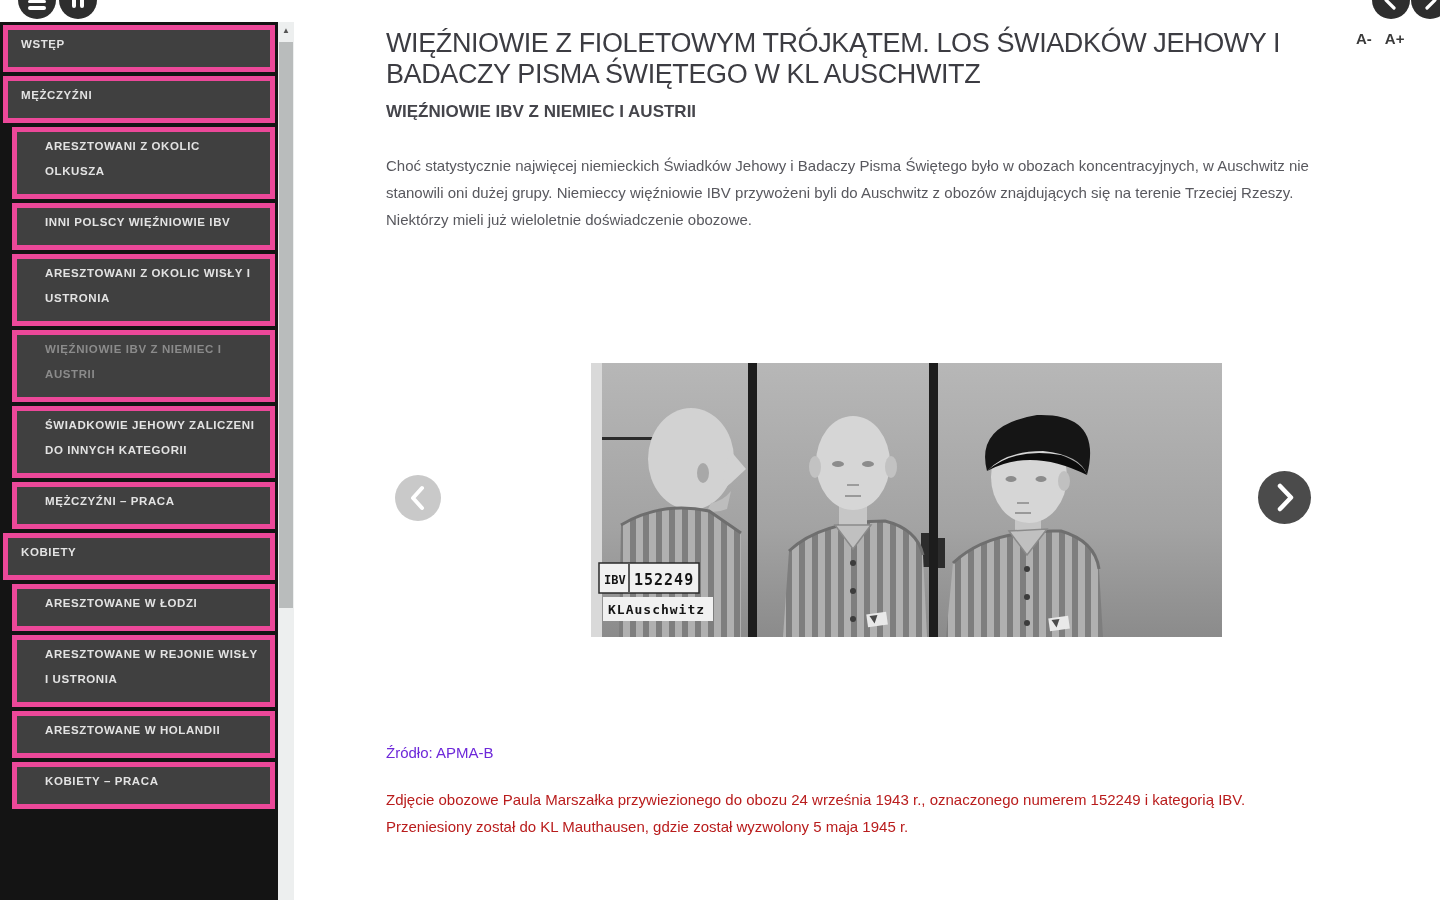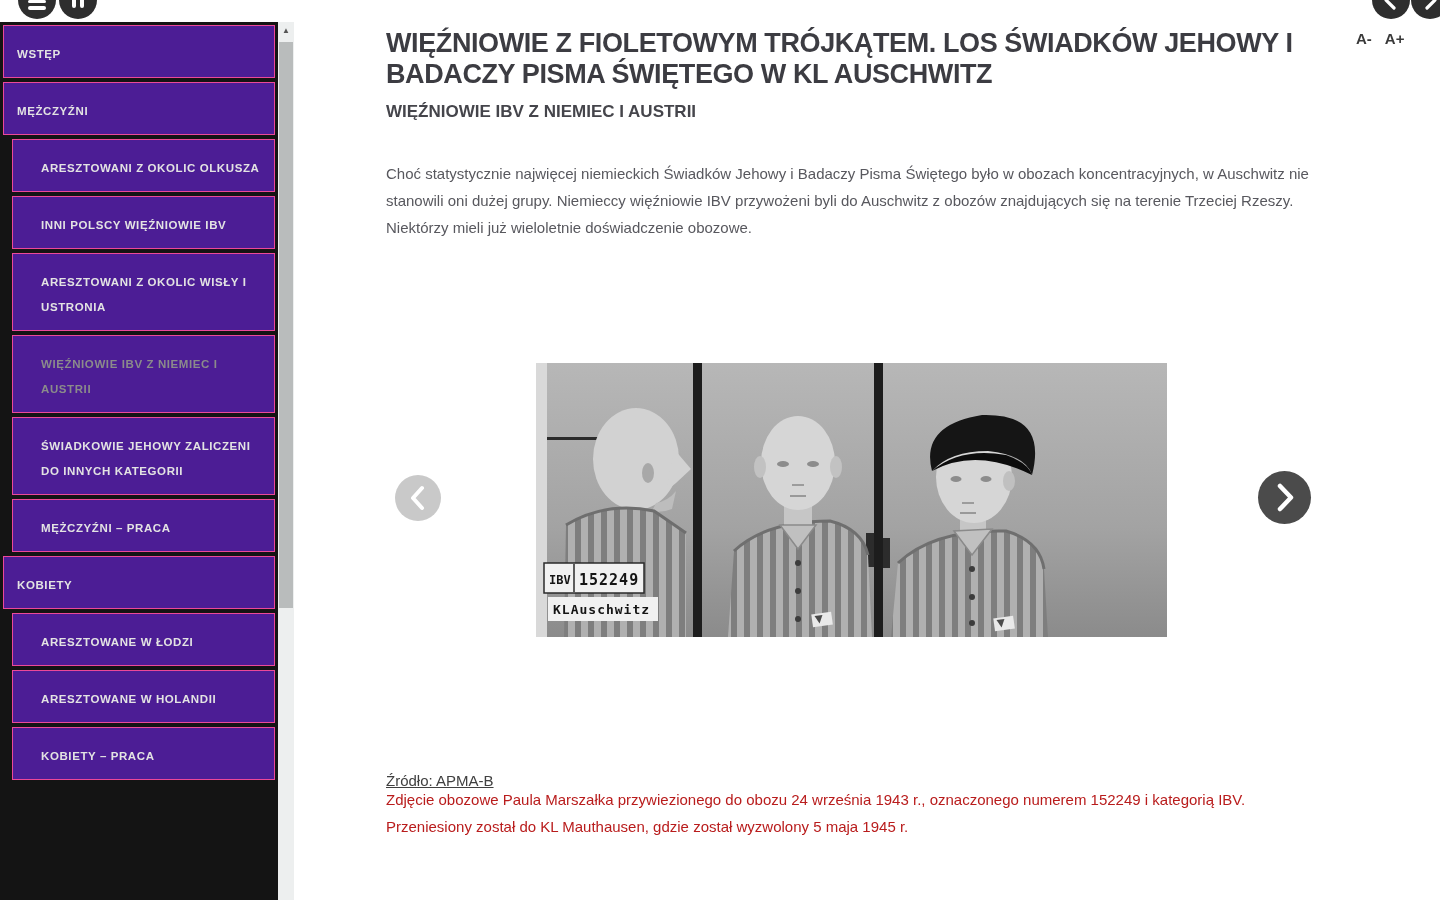--- a/index.html
+++ b/index.html
@@ -16,53 +16,53 @@
   #top-next  { left:1411px; top:-19px; }
   .bar { position:absolute; background:#fff; border-radius:2px; }
 
   .font-controls { position:absolute; left:1356px; top:30px; display:flex; gap:13px; }
   .font-controls button { background:none; border:none; font-family:"Liberation Sans",sans-serif;
                           font-size:15px; font-weight:bold; color:#3a3a3a; cursor:pointer; }
 
   
   .sidebar { position:absolute; left:0; top:22px; width:278px; height:878px;
              background:#141414; padding-top:3px; overflow:hidden; }
-  .nav-item { margin:0 3px 4px 3px; border:1px solid #ec4899; background:#4c1d95;
+  .nav-item { margin:0 3px 4px 3px; border:5px solid #ec4899; background:#404040;
               color:#e3e3e3; font-size:11.5px; font-weight:bold; letter-spacing:.6px;
-              line-height:25px; padding:16px 10px 10px 13px; cursor:pointer;
+              line-height:25px; padding:2px 10px 10px 13px; cursor:pointer;
               text-transform:uppercase; }
   .nav-item.lvl2 { padding-left:28px;margin-left:12px; }
   .nav-item.active { color:#8b8b8b; cursor:default; }
 
   
   .sb-track { position:absolute; left:278px; top:22px; width:16px; height:878px;
               background:#edefef; }
   .sb-up { position:absolute; left:0; top:2px; width:16px; height:14px; border:none;
            background:none; color:#555; font-size:8px; line-height:14px; text-align:center;
            padding:0; cursor:pointer; }
   .sb-thumb { position:absolute; left:1px; top:20px; width:14px; height:566px;
               background:#b9bcbc; cursor:grab; }
 
   
   .page-title { position:absolute; left:386px; top:28px; width:950px;
-                font-size:27px; line-height:31px; font-weight:700; letter-spacing:-0.4px;
+                font-size:27px; line-height:31px; font-weight:400; letter-spacing:-0.4px;
                 color:#3c3c42; }
   .page-subtitle { position:absolute; left:386px; top:102px; width:950px;
                    font-size:17px; font-weight:bold; color:#45454b; }
   .lead-paragraph { position:absolute; left:386px; top:152px; width:940px;
-                    font-size:15px; line-height:27px; color:#58585e;margin-top:8px; }
-
-  
-  .photo-wrap { position:absolute; left:536px; top:363px; width:686px; height:274px; }
+                    font-size:15px; line-height:27px; color:#58585e; }
+
+  
+  .photo-wrap { position:absolute; left:536px; top:363px; width:686px; height:274px;text-align:right; }
   .carousel-btn { position:absolute; border:none; border-radius:50%; cursor:pointer; padding:0; }
   #carousel-prev { left:395px; top:475px; width:46px; height:46px; background:#c9c9c9; }
   #carousel-next { left:1258px; top:471px; width:53px; height:53px; background:#4b4b4b; }
   .carousel-btn svg { display:block; margin:auto; }
 
-  .photo-source { position:absolute; left:386px; top:772px; font-size:15px; color:#404040;text-decoration:underline; }
+  .photo-source { position:absolute; left:386px; top:744px; font-size:15px; color:#6d28d9; }
   .photo-caption { position:absolute; left:386px; top:786px; width:940px;
                    font-size:15px; line-height:27px; color:#b91c1c; }
 
   .board-text { font-family:"DejaVu Sans Mono", monospace; font-weight:bold; fill:#151515; }
 </style>
 </head>
 <body>
 
 <button class="circle-btn" id="menu-btn" aria-label="menu">
   <span>
@@ -99,20 +99,21 @@
       <div class="nav-item lvl1">WSTĘP</div>
       <div class="nav-item lvl1">MĘŻCZYŹNI</div>
       <div class="nav-item lvl2">ARESZTOWANI Z OKOLIC OLKUSZA</div>
       <div class="nav-item lvl2">INNI POLSCY WIĘŹNIOWIE IBV</div>
       <div class="nav-item lvl2">ARESZTOWANI Z OKOLIC WISŁY I USTRONIA</div>
       <div class="nav-item lvl2 active">WIĘŹNIOWIE IBV Z NIEMIEC I AUSTRII</div>
       <div class="nav-item lvl2">ŚWIADKOWIE JEHOWY ZALICZENI DO INNYCH KATEGORII</div>
       <div class="nav-item lvl2">MĘŻCZYŹNI – PRACA</div>
       <div class="nav-item lvl1">KOBIETY</div>
       <div class="nav-item lvl2">ARESZTOWANE W ŁODZI</div>
+      <div class="nav-item lvl2">ARESZTOWANE W REJONIE WISŁY I USTRONIA</div>
       <div class="nav-item lvl2">ARESZTOWANE W HOLANDII</div>
       <div class="nav-item lvl2">KOBIETY – PRACA</div>
     </nav>
 </aside>
 
 <div class="sb-track">
   <button class="sb-up">▲</button>
   <div class="sb-thumb"></div>
 </div>
 

